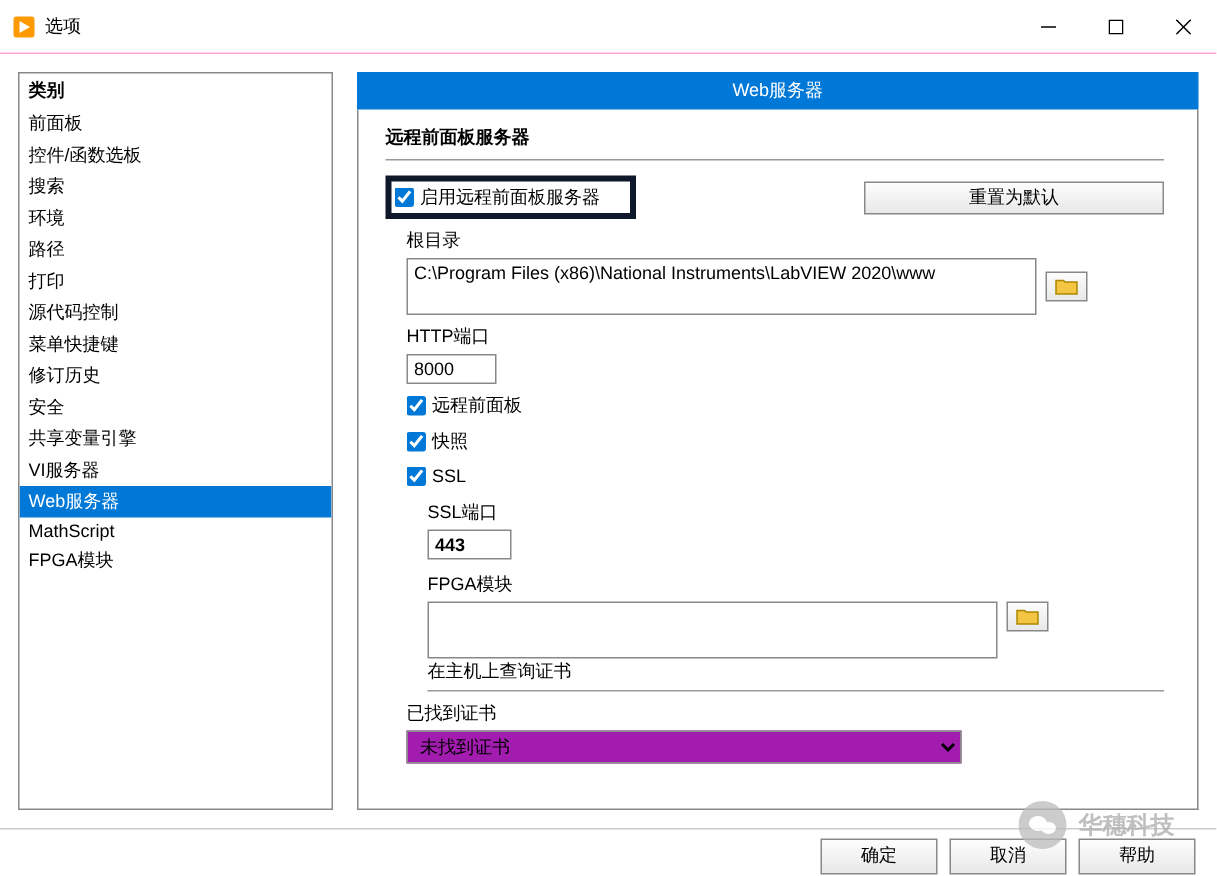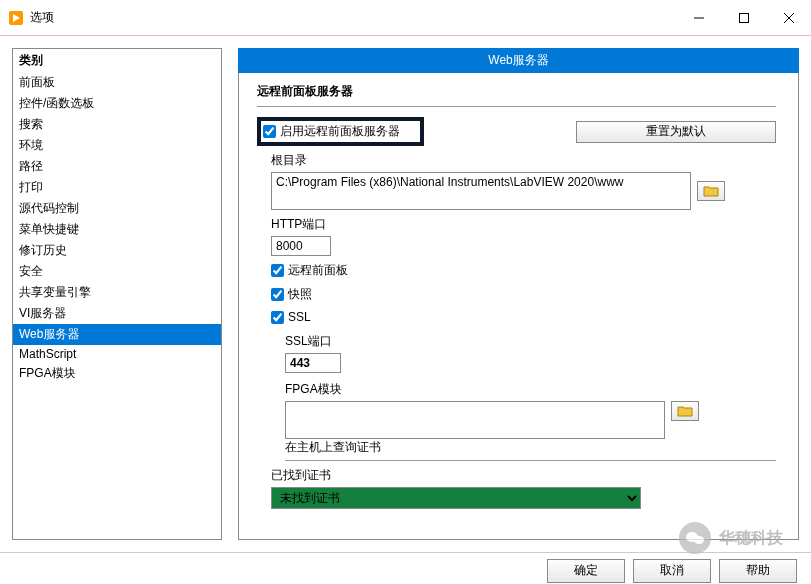--- a/index.html
+++ b/index.html
@@ -38,26 +38,26 @@
 .text-input { border: 1px solid #888; padding: 2px 4px; }
 .port-input { width: 60px; margin-left: 14px; }
 .cb-row { margin: 6px 0 0 14px; }
 
 .sub-indent { margin-left: 28px; }
 .ssl-port { width: 56px; font-weight: bold; }
 .ssl-file { width: 380px; height: 38px; border: 1px solid #888; padding: 2px 4px; resize: none; }
 .ssl-file-row { display: flex; align-items: flex-start; gap: 6px; }
 
 .select-row { display: flex; margin-left: 14px; }
-.select-cert { width: 370px; height: 22px; border: 1px solid #888; padding: 2px 4px; background: #15803d; }
+.select-cert { width: 370px; height: 22px; border: 1px solid #888; padding: 2px 4px; background: #a21caf; }
 
 .footer { height: 36px; border-top: 1px solid #ccc; display: flex; justify-content: flex-end; align-items: center; padding-right: 14px; gap: 8px; }
 .footer button { width: 78px; height: 24px; border: 1px solid #888; background: linear-gradient(#fdfdfd,#e8e8e8); cursor: pointer; }
 
-.watermark { position: fixed; right: 28px; bottom: 30px; display: flex; align-items: center; gap: 8px; opacity: 0.75; pointer-events: none; }
+.watermark { position: fixed; right: 28px; bottom: 18px; display: flex; align-items: center; gap: 8px; opacity: 0.75; pointer-events: none; }
 .watermark .bubble { width: 32px; height: 32px; border-radius: 50%; background: #bbb; display: flex; align-items: center; justify-content: center; }
 .watermark .txt { color: #aaa; font-size: 16px; font-weight: bold; }
 </style>
 </head>
 <body>
 
 <div class="titlebar">
   <div class="logo">
     <svg width="16" height="16" viewBox="0 0 16 16">
         <rect x="1" y="1" width="14" height="14" rx="2" fill="#ff9900"></rect>

